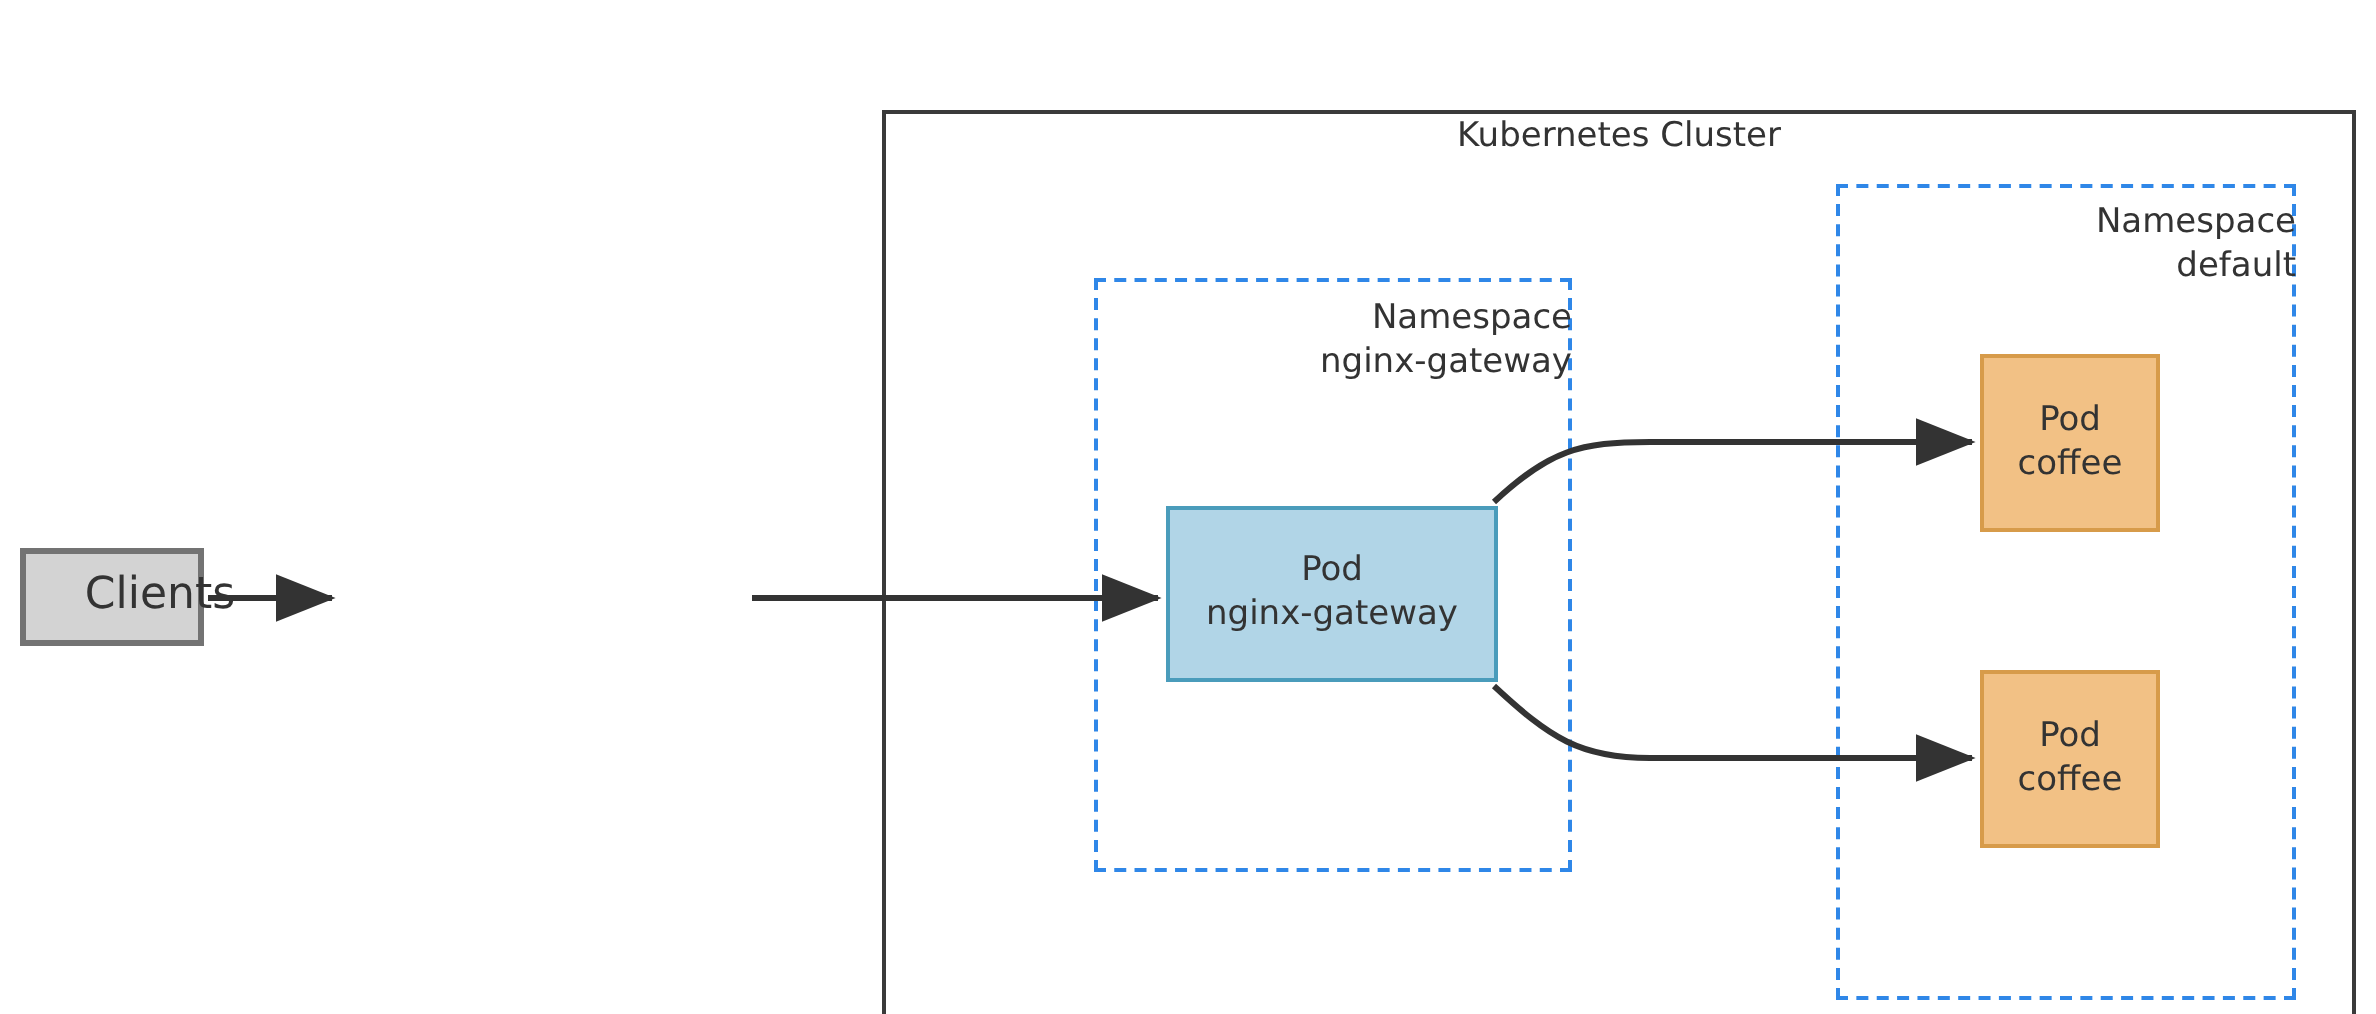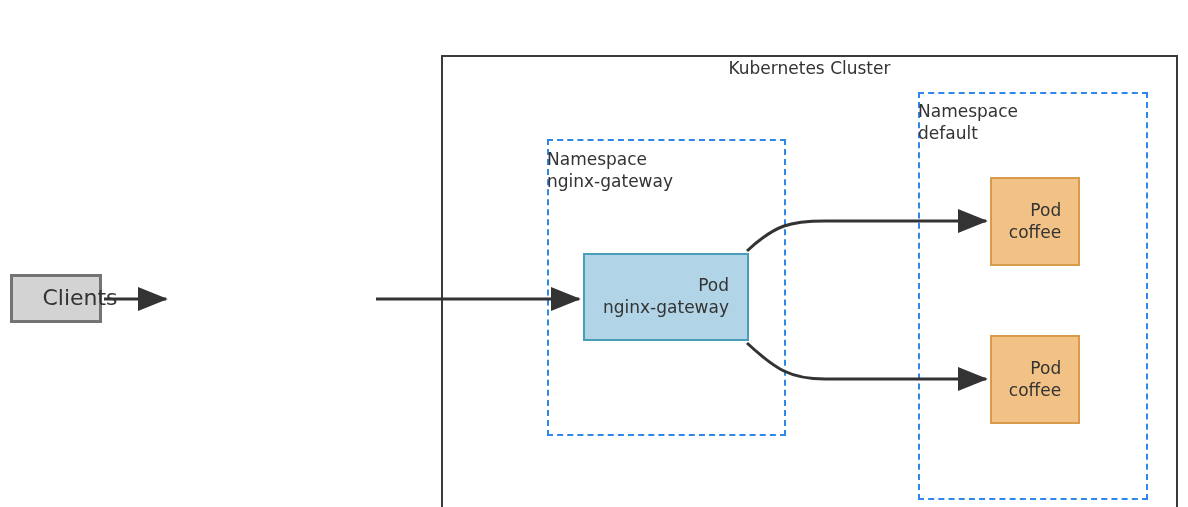--- a/index.html
+++ b/index.html
@@ -15,21 +15,21 @@
     font-family: "DejaVu Sans", sans-serif;
     overflow: hidden;
     margin-top: 44px;
   }
   .box {
     position: absolute;
     box-sizing: border-box;
     display: flex;
     align-items: center;
     justify-content: center;
-    text-align: right;
+    text-align: center;
     line-height: 1.28;
     color: #333333;
     white-space: pre-line;
   }
   
   #cluster-box {
     left: 441px;
     top: 11px;
     width: 737px;
     height: 483px;
@@ -59,21 +59,21 @@
     height: 297px;
   }
   #ns-default {
     left: 918px;
     top: 48px;
     width: 230px;
     height: 408px;
   }
   .ns-label {
     position: absolute;
-    text-align: left;
+    text-align: right;
     font-size: 17px;
     color: #333333;
     line-height: 1.32;
     white-space: pre-line;
   }
   #ns-nginx-gateway-label {
     left: 547px;
     top: 104px;
     width: 239px;
   }

